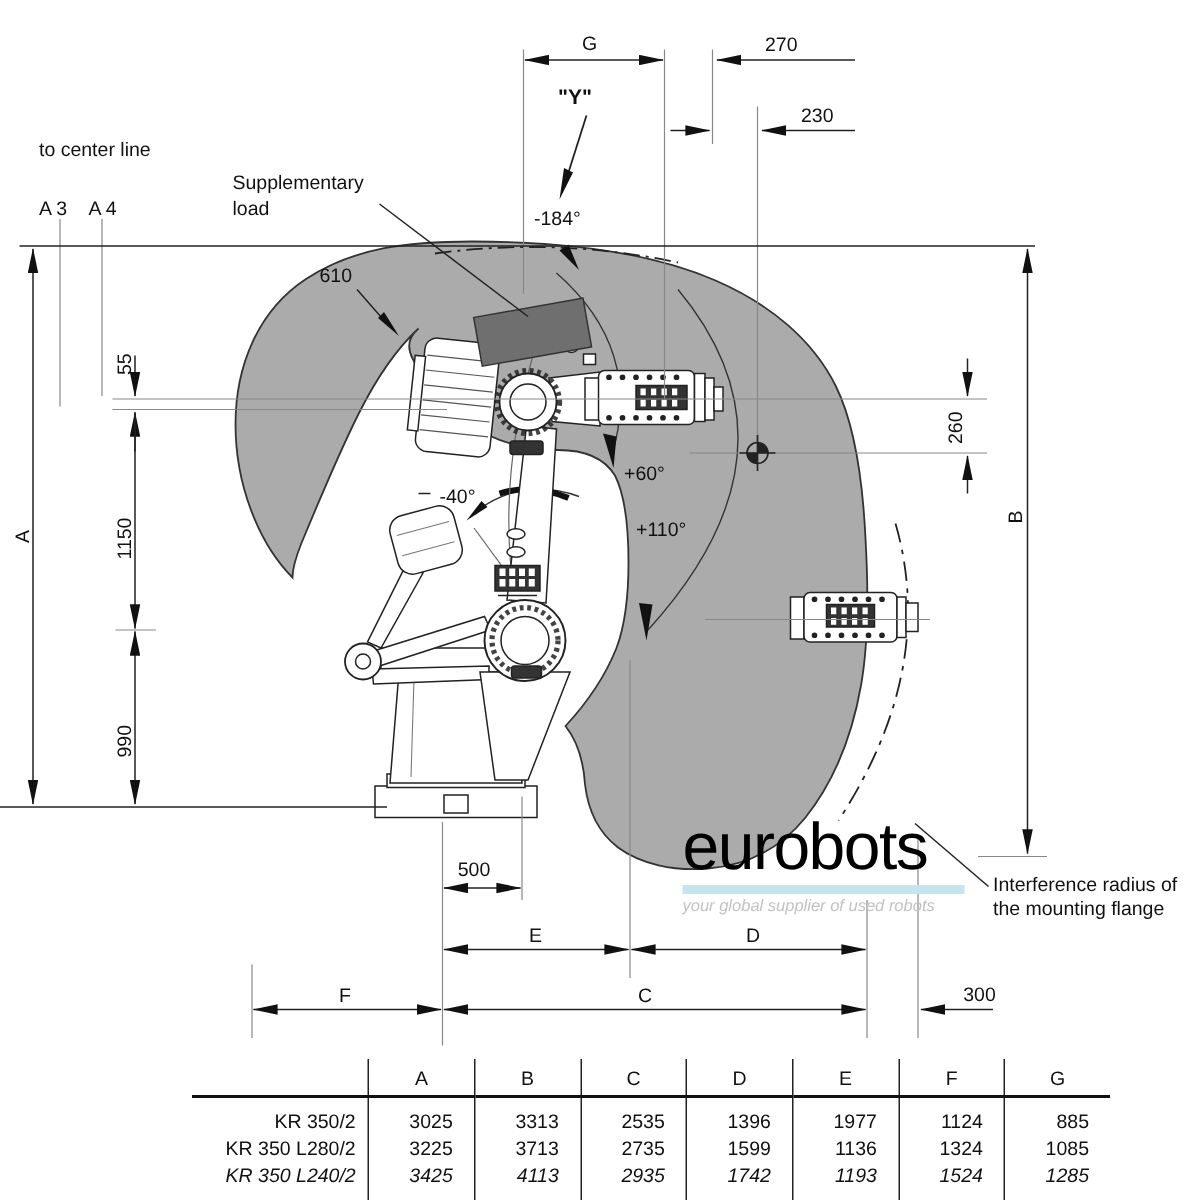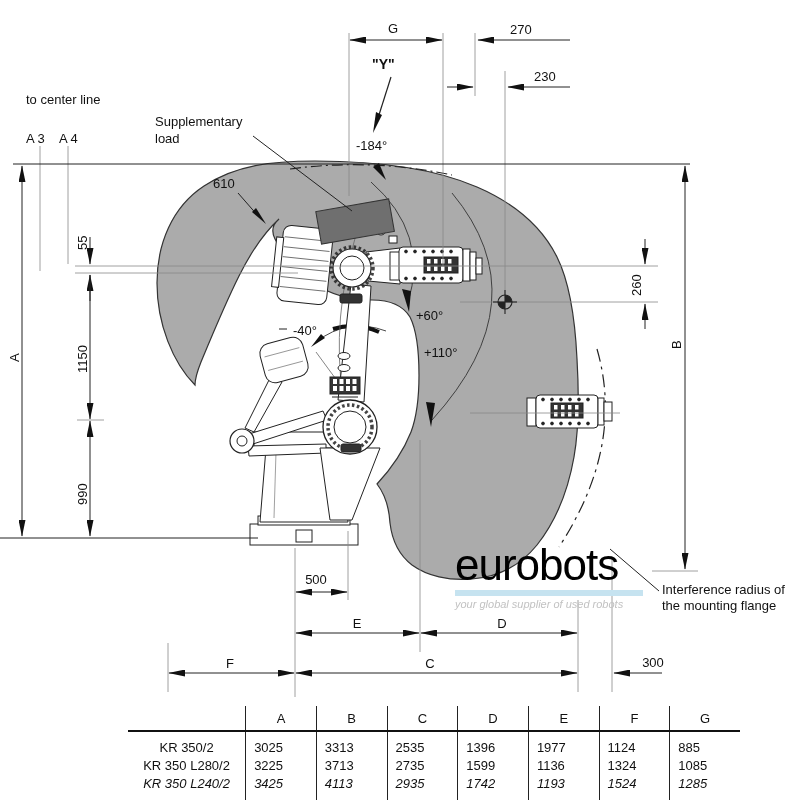--- a/index.html
+++ b/index.html
@@ -18,22 +18,22 @@
   .logo-tag{margin-top:2px;font-size:11px;color:#c2c2c2;white-space:nowrap;font-style:italic;}
   
   .spec-table{position:absolute;left:128px;top:706px;width:612px;border-collapse:collapse;
               font-size:13px;color:#111;}
   .spec-table td,.spec-table th{border-left:1px solid #222;padding:0 8px;height:18px;
               font-weight:normal;white-space:nowrap;}
   .spec-table td:first-child,.spec-table th:first-child{border-left:none;}
   .spec-table thead th{height:24px;text-align:center;border-bottom:2px solid #111;}
   .spec-table tbody tr:first-child td{padding-top:6px;}
   .spec-table tbody tr:last-child td{border-bottom:2px solid #6d28d9;padding-bottom:20px;font-style:italic;}
-  .spec-table td.model{width:106px;text-align:center;}
-  .spec-table td.val{width:54px;text-align:left;padding-right:14px;}
+  .spec-table td.model{width:106px;text-align:right;}
+  .spec-table td.val{width:54px;text-align:right;padding-right:14px;}
 </style>
 </head>
 <body>
 
 <div class="canvas">
 
 <svg width="800" height="800" viewBox="0 0 800 800">
   <defs>
     <marker id="ah" viewBox="0 0 12 5" refX="11.5" refY="2.5" markerWidth="17" markerHeight="7" orient="auto-start-reverse">
       <path d="M0,0 L12,2.5 L0,5 Z" fill="#111"></path>

